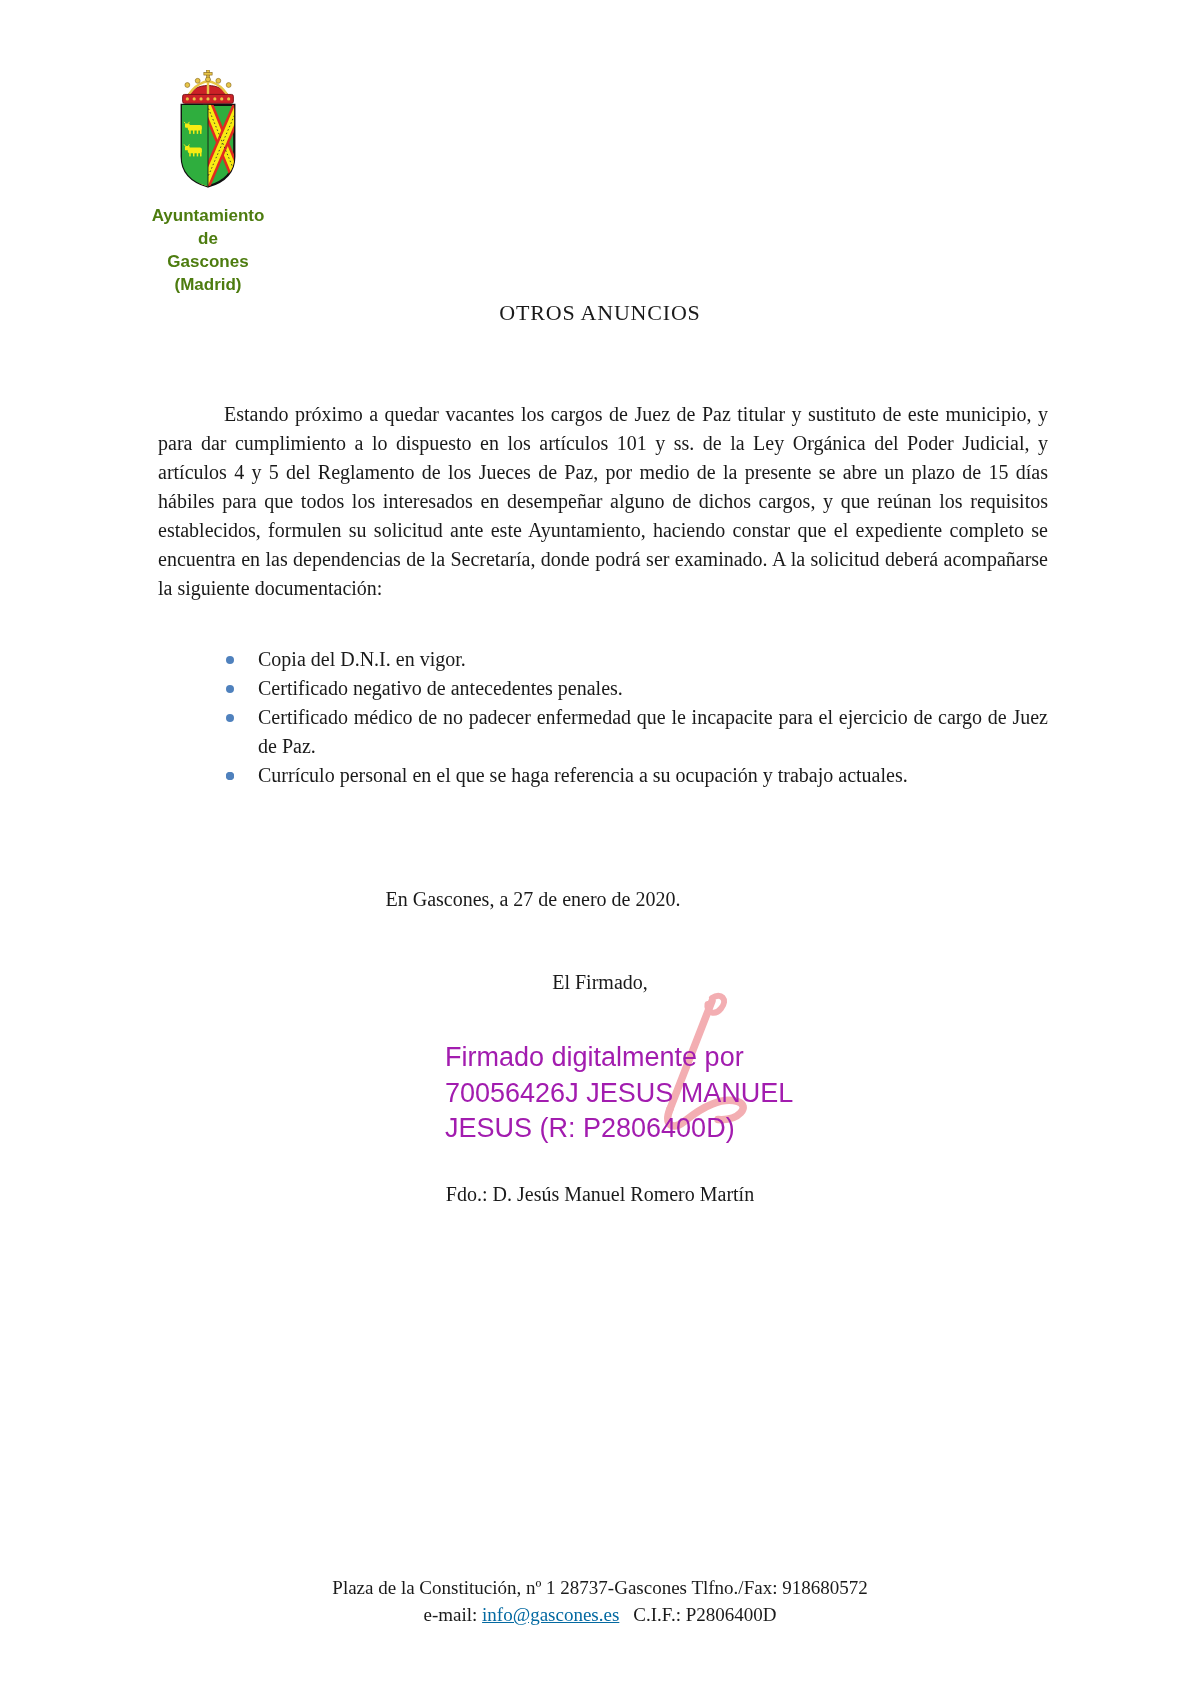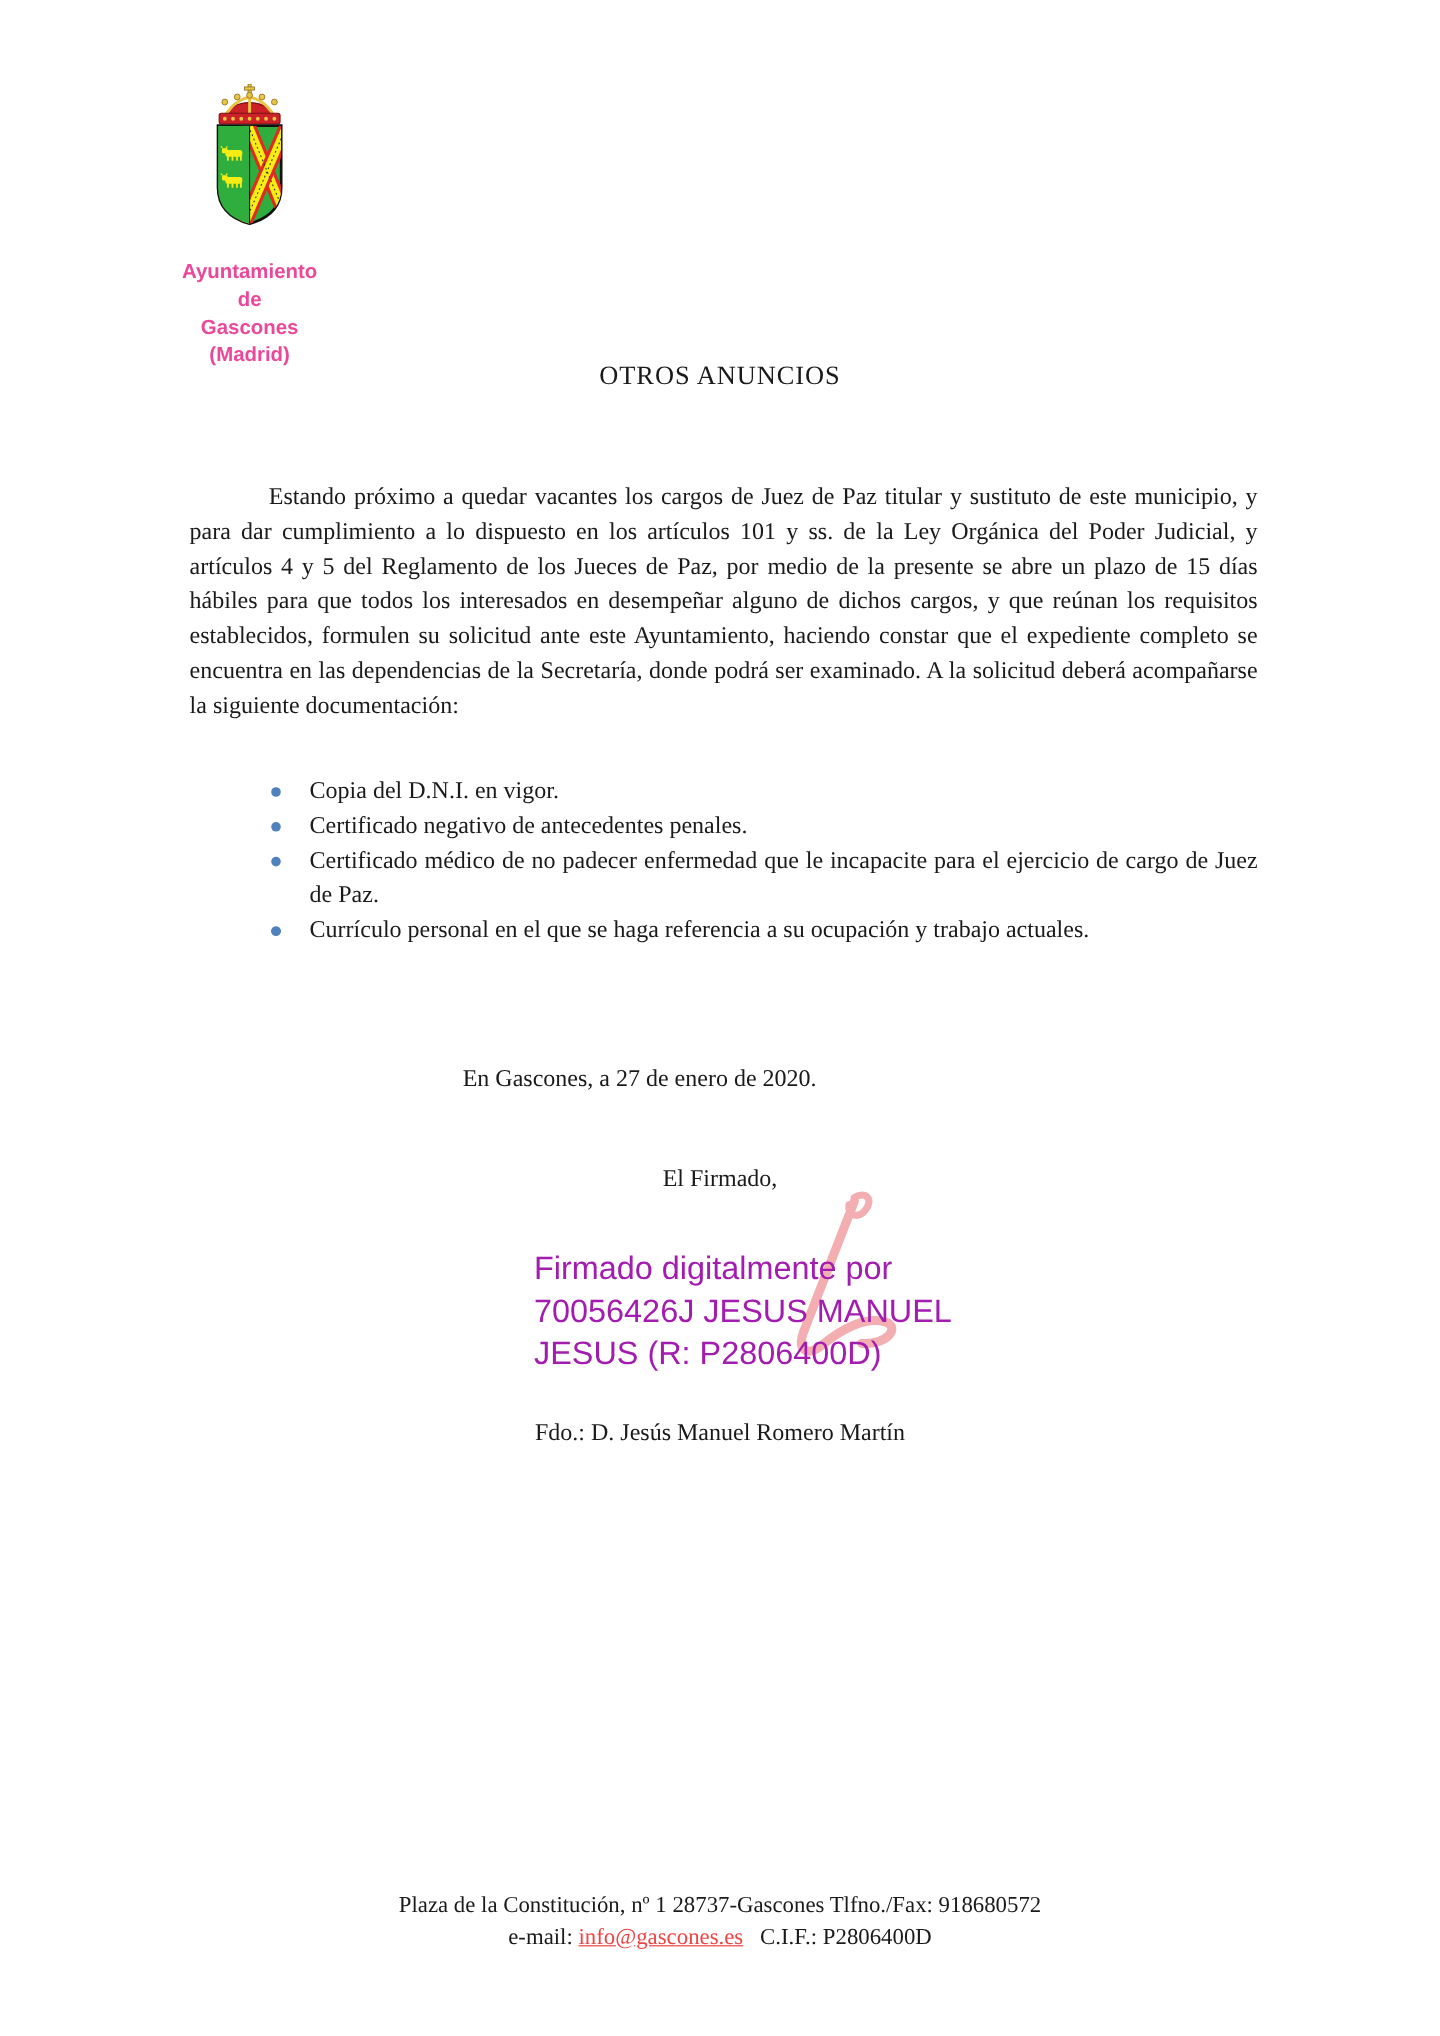--- a/index.html
+++ b/index.html
@@ -14,26 +14,26 @@
   }
 
   
   .logo-block {
     position: absolute;
     left: 138px; top: 70px;
     width: 140px;
     text-align: center;
   }
   .org-name {
-    margin-top: 16px;
+    margin-top: 6px;
     font-family: "Liberation Sans", sans-serif;
     font-weight: bold;
     font-size: 17px;
     line-height: 23px;
-    color: #ec4899;
+    color: #4d7c0f;
   }
 
   
   .doc-title {
     position: absolute;
     left: 0; top: 300px;
     width: 1200px;
     text-align: center;
     font-weight: normal;
     font-size: 22px;
@@ -113,21 +113,21 @@
   
   .footer {
     position: absolute;
     left: 0; top: 1574px;
     width: 1200px;
     text-align: center;
     font-size: 19px;
     line-height: 27px;
   }
   .footer a {
-    color: #ef4444;
+    color: #0369a1;
     text-decoration: underline;
     cursor: pointer;
   }
   .footer .cif { margin-left: 14px; }
 </style>
 </head>
 <body>
 
 <div class="page">
 

